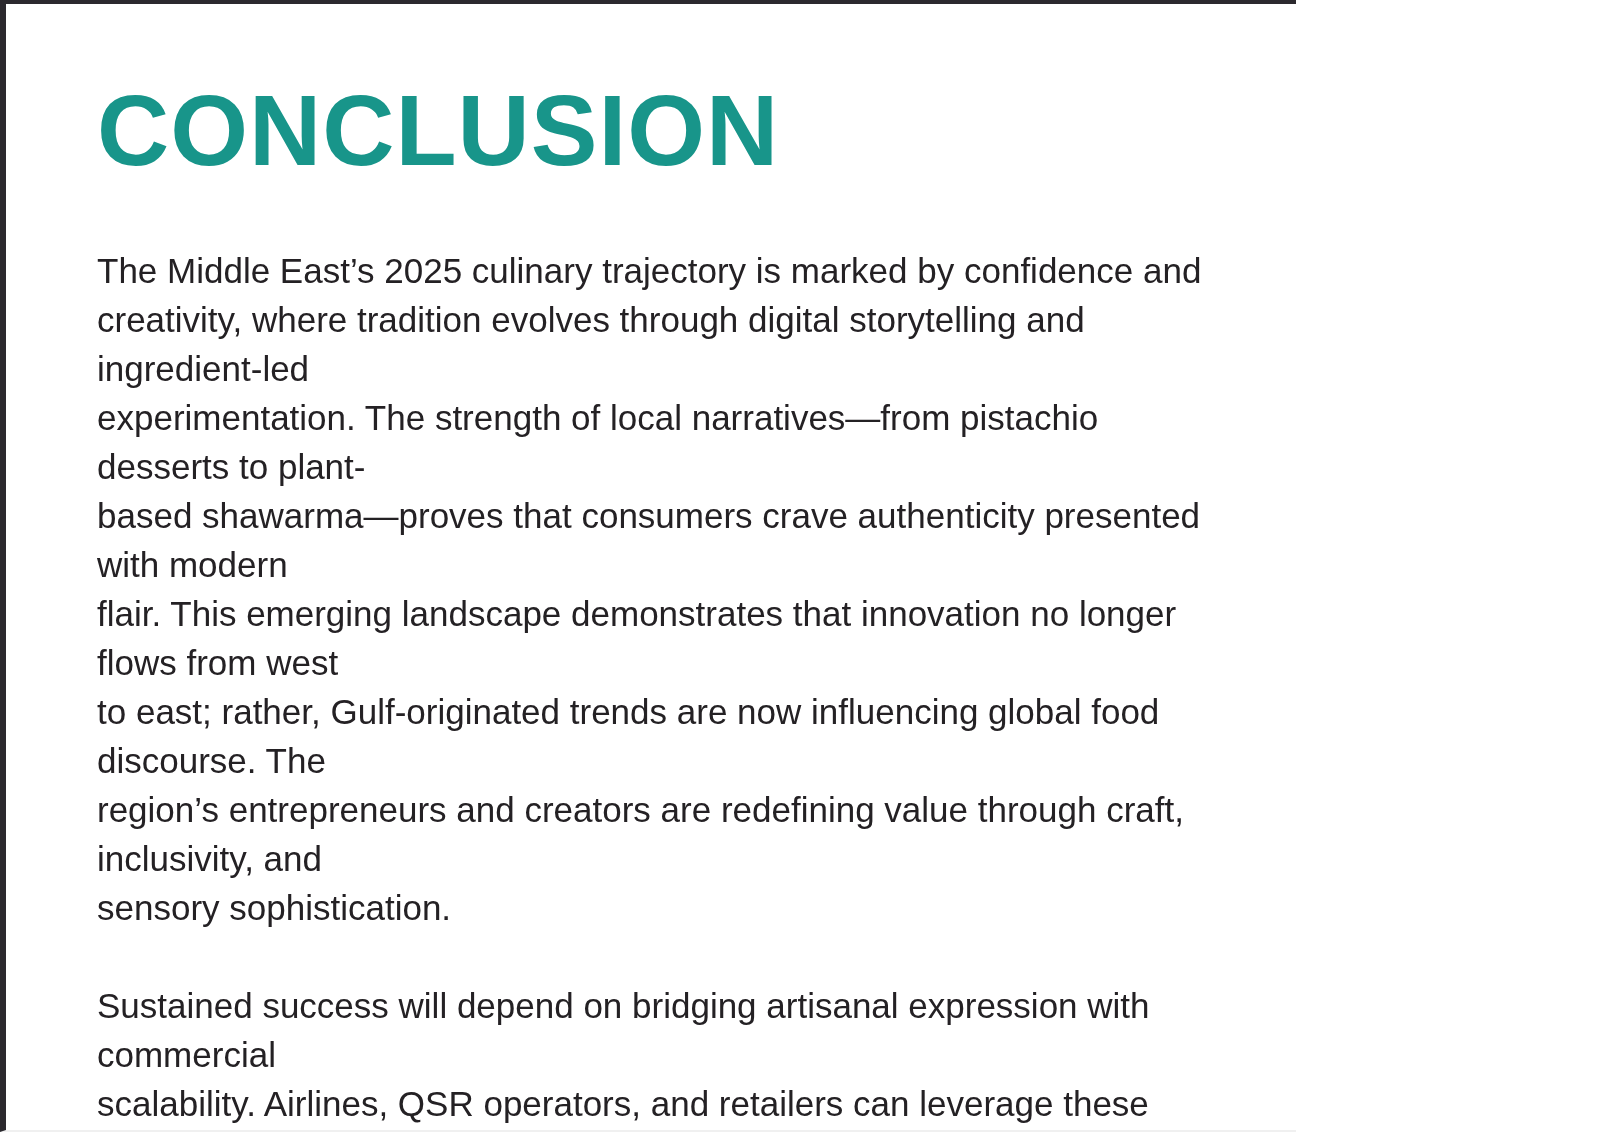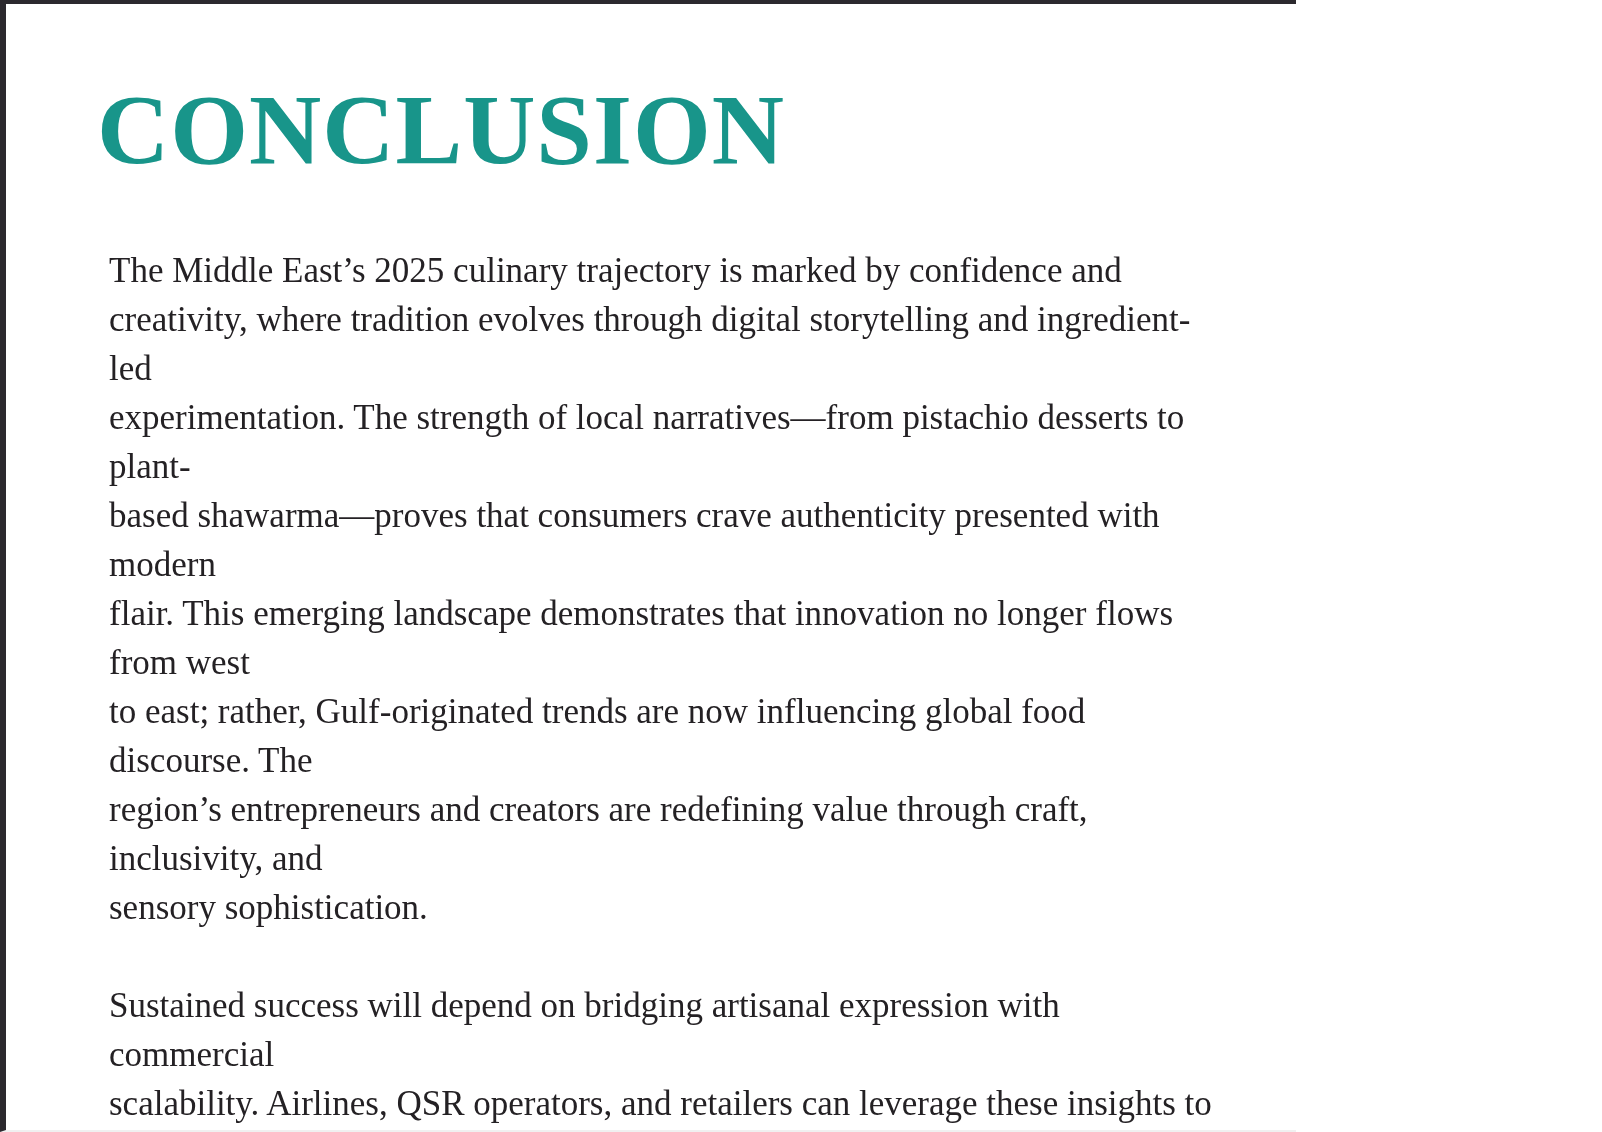--- a/index.html
+++ b/index.html
@@ -10,40 +10,40 @@
   .page {
     position: relative;
     width: 1296px;
     height: 1132px;
     box-sizing: border-box;
     background: #ffffff;
     border-left: 6px solid #2b292e;
     border-top: 4px solid #2b292e;
     border-bottom: 2px solid #f0f0f0;
     overflow: hidden;
-    font-family: Liberation Serif, serif;
+    font-family: Liberation Sans, sans-serif;
   }
   .content {
     padding: 0 60px 0 91px;
   }
   .page-title {
     margin: 0;
     margin-top: 76px;
     font-size: 100px;
     line-height: 1.0;
     font-weight: 700;
     letter-spacing: 1px;
     color: #18958a;
   }
   .body-copy {
     margin-top: 66px;
     max-width: 1400px;
   }
   .paragraph {
-    margin: 12px;
+    margin: 0;
     font-size: 35px;
     line-height: 49px;
     color: #242124;
     white-space: pre-line;
     letter-spacing: 0px;
   }
   .paragraph + .paragraph {
     margin-top: 49px;
   }
 </style>

